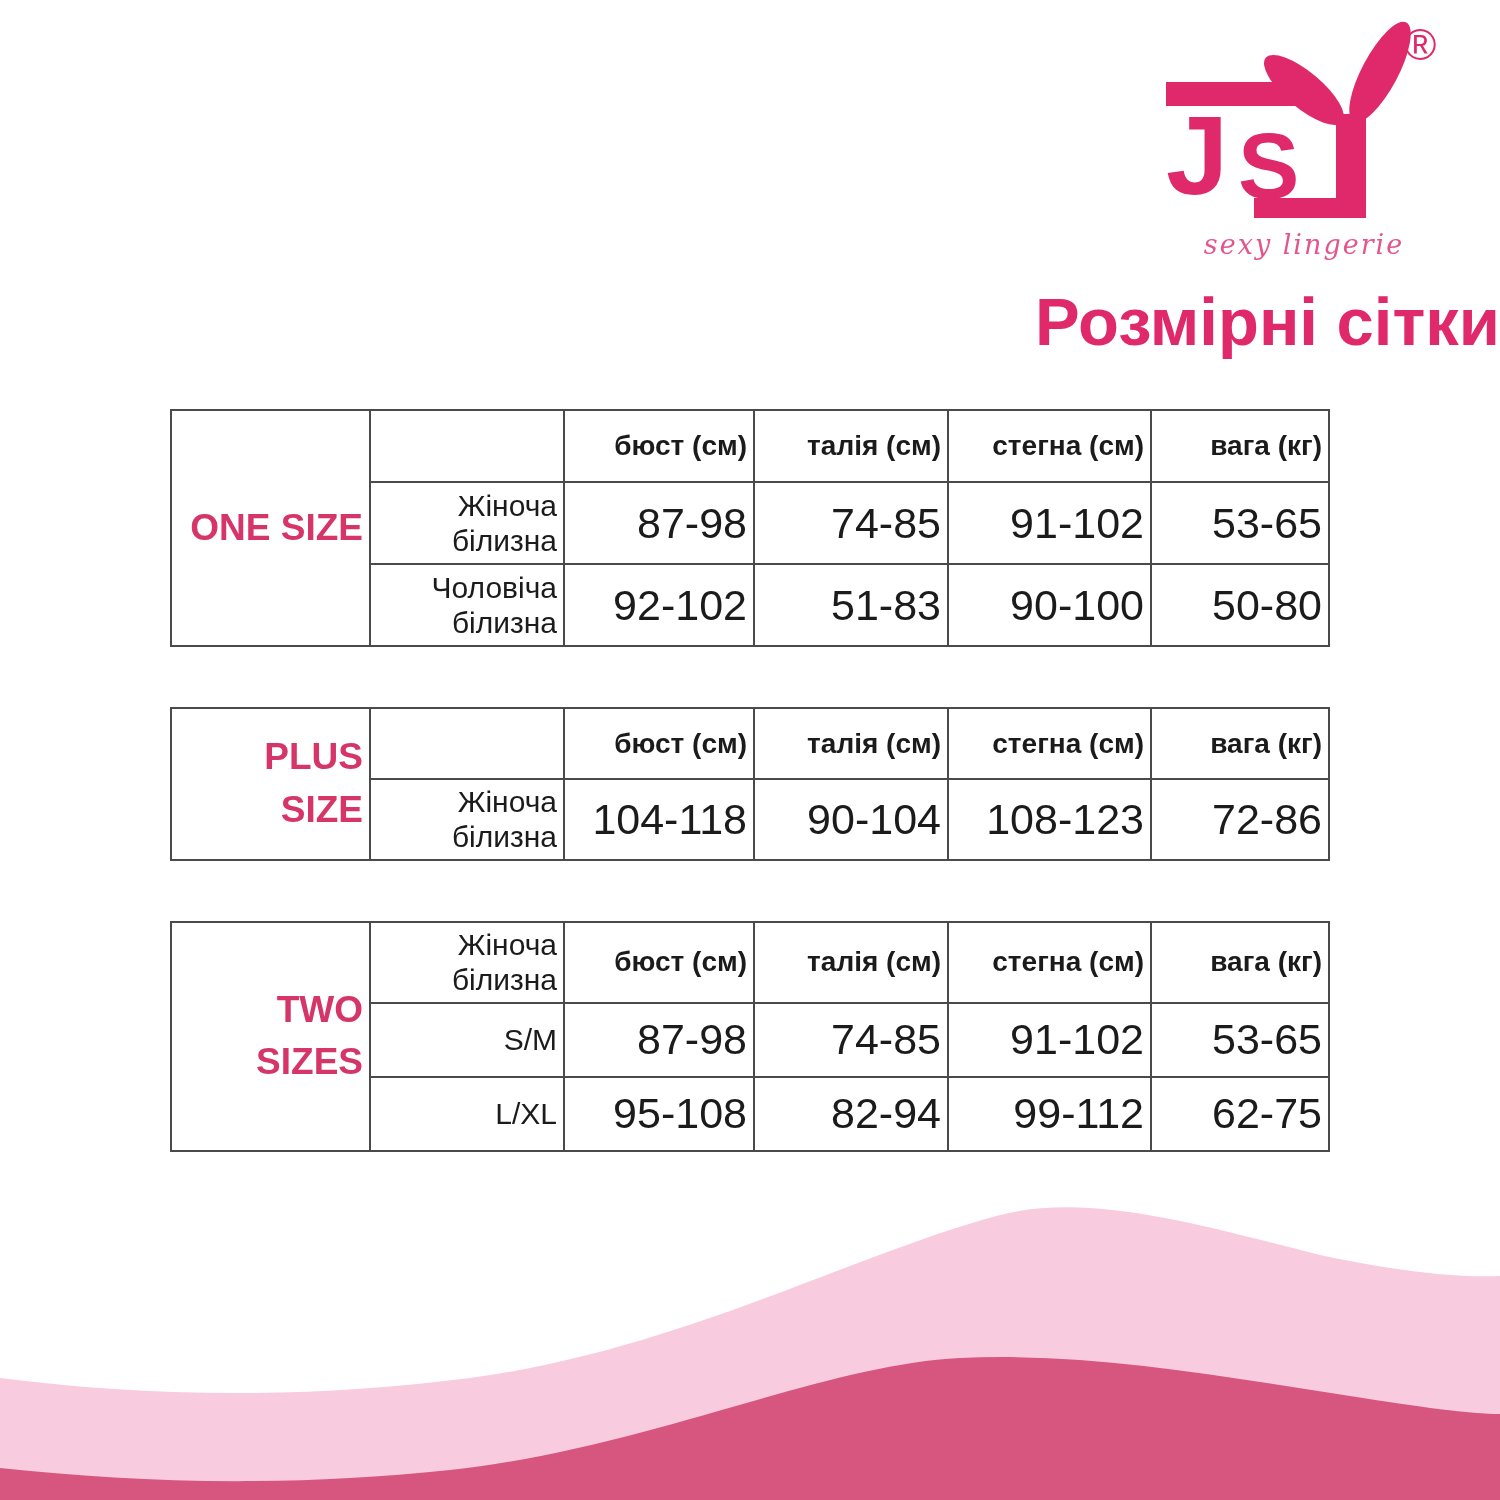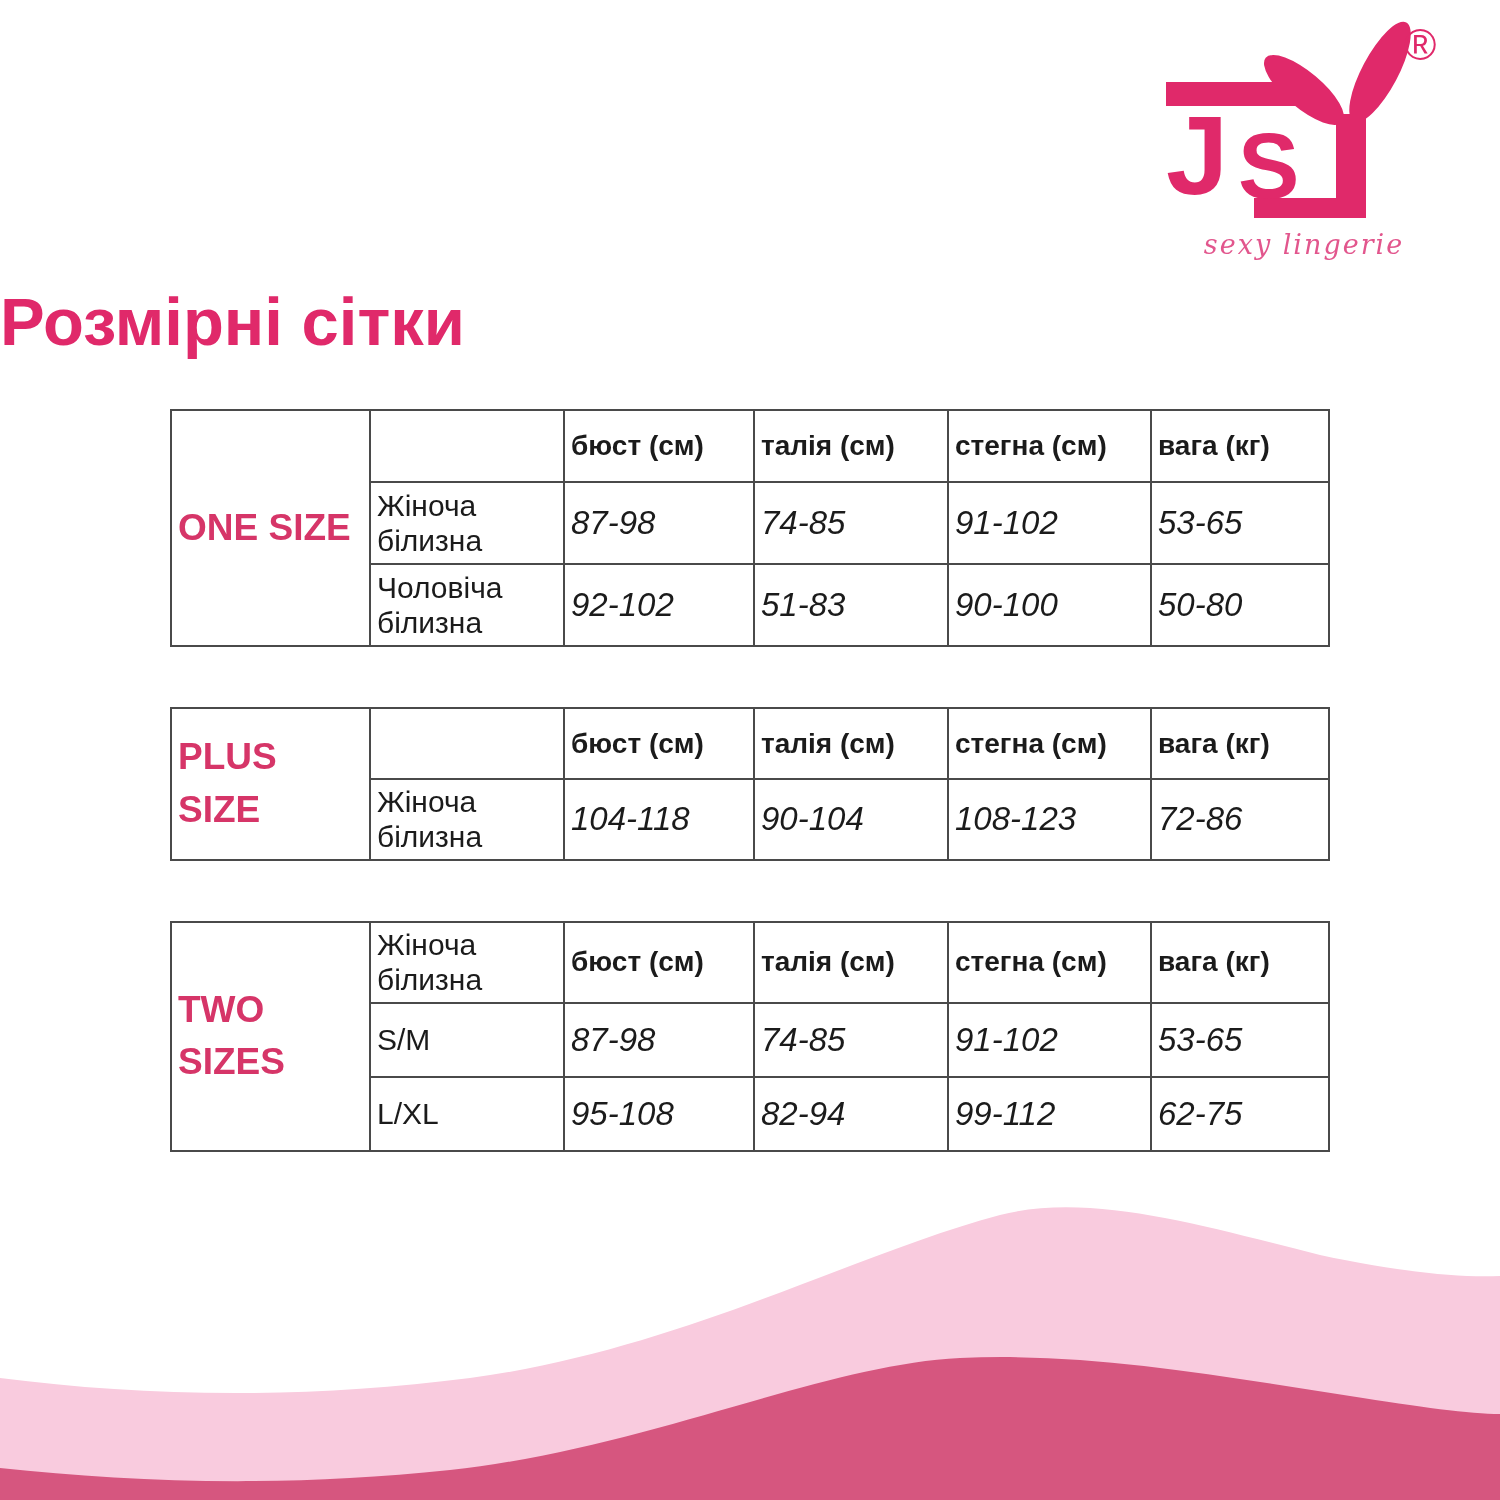--- a/index.html
+++ b/index.html
@@ -13,34 +13,34 @@
   }
   *{box-sizing:border-box;}
   html,body{margin:0;padding:0;}
   body{
     width:1500px;height:1500px;position:relative;overflow:hidden;
     background:#ffffff;font-family:"Liberation Sans", sans-serif;
   }
   .logo{position:absolute;top:16px;right:48px;width:300px;height:250px;}
   .content{padding-top:288px;}
   h1.title{
-    margin:0 0 54px 0;text-align:left;font-size:67px;font-weight:bold;
+    margin:0 0 54px 0;text-align:right;font-size:67px;font-weight:bold;
     color:var(--accent);line-height:1;letter-spacing:0;
   }
   table.size-table{
     border-collapse:collapse;table-layout:fixed;width:1158px;margin:0 auto;
     color:var(--tbl-text);
   }
   table.size-table + table.size-table{margin-top:60px;}
   .size-table td,.size-table th{
-    border:2px solid var(--tbl-border);text-align:left;vertical-align:middle;
+    border:2px solid var(--tbl-border);text-align:right;vertical-align:middle;
     padding:4px 6px;overflow:hidden;
   }
   .size-table th{font-size:28px;font-weight:bold;}
-  .size-table td.value-cell{font-size:33px;font-weight:normal;font-style:italic;}
+  .size-table td.value-cell{font-size:43px;font-weight:normal;}
   .size-table td.label-cell{font-size:30px;font-weight:normal;line-height:1.18;}
   .size-table td.group-cell{
     font-size:37px;font-weight:bold;color:var(--group);line-height:1.42;border-radius:13px;
   }
   .t1 .r-head{height:72px;} .t1 .r-data{height:82px;}
   .t2 .r-head{height:71px;} .t2 .r-data{height:78px;}
   .t3 .r-head{height:76px;} .t3 .r-data{height:74px;}
   .t2{margin-top:60px;}
   .t3{margin-top:62px;}
   .waves{position:absolute;left:0;bottom:0;width:1500px;height:340px;display:block;}

